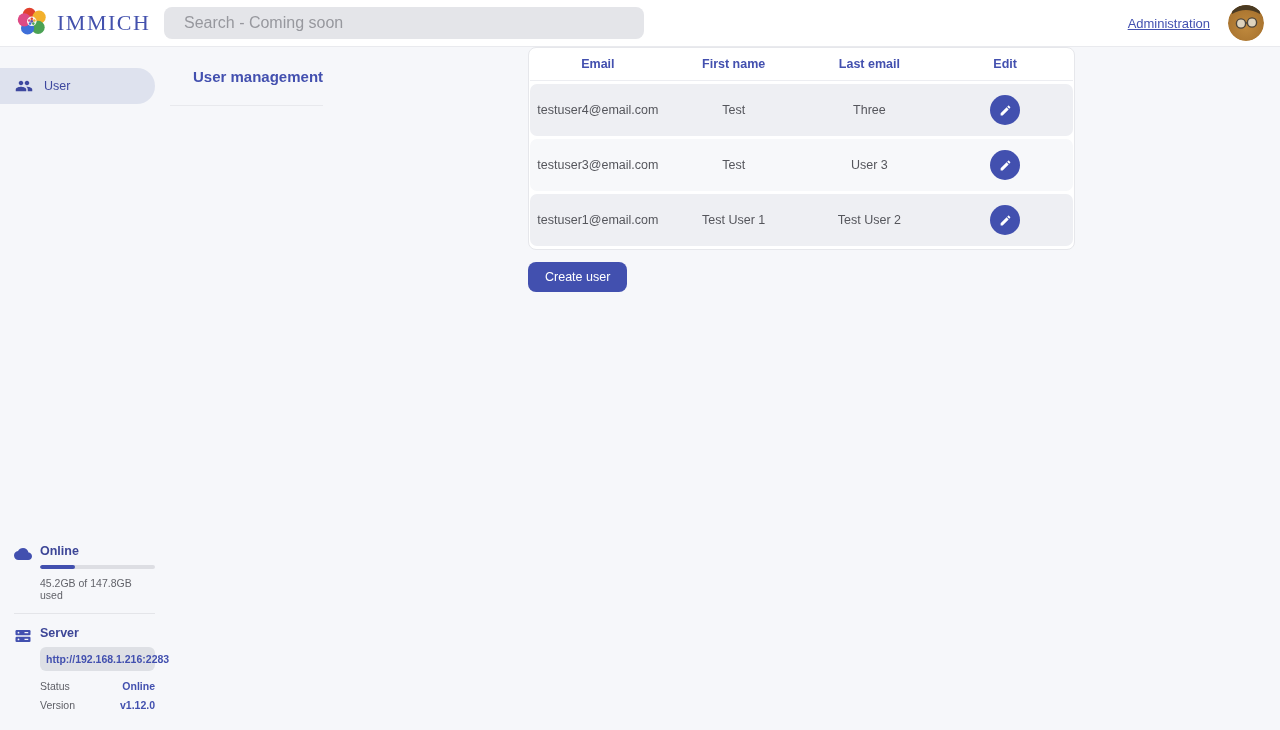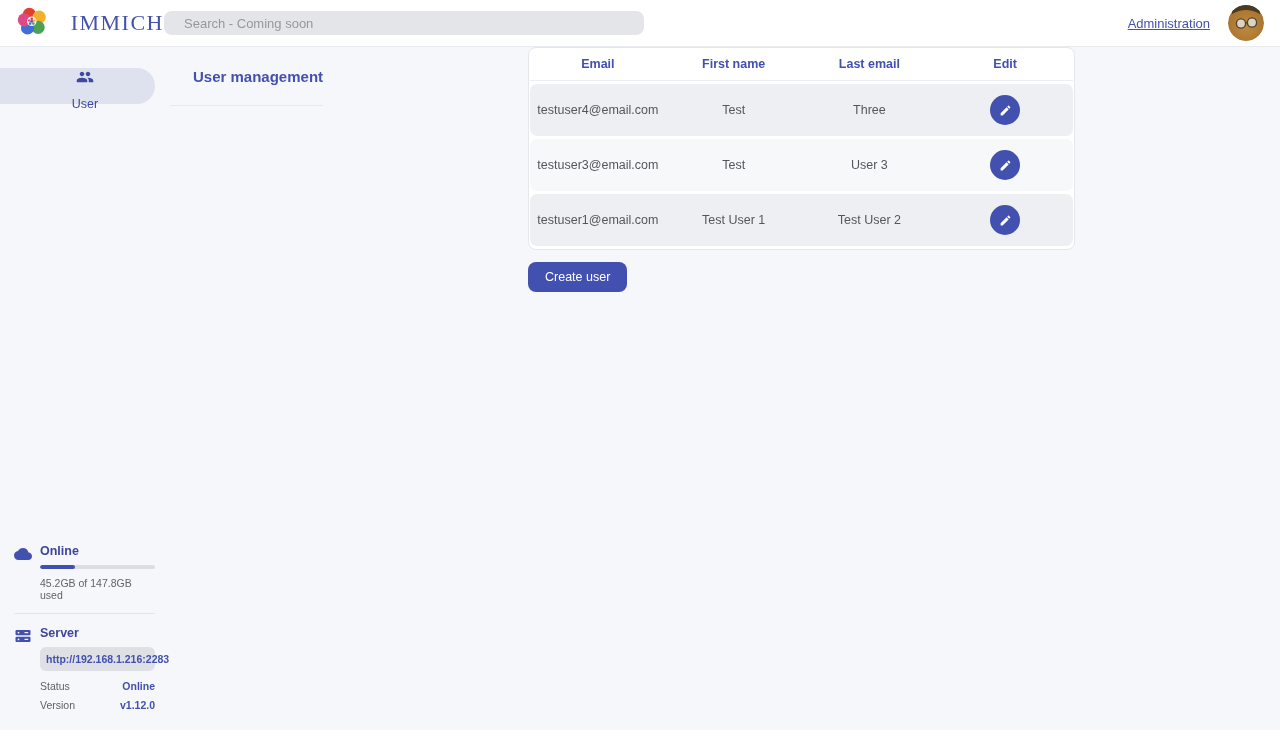--- a/index.html
+++ b/index.html
@@ -16,36 +16,36 @@
 
   
   .app-header {
     height: 47px;
     background: #ffffff;
     border-bottom: 1px solid #e9eaee;
     display: flex;
     align-items: center;
     flex-shrink: 0;
   }
-  .logo-wrap { display: flex; align-items: center; gap: 8px; padding-left: 16px; width: 164px; justify-content: space-between; }
+  .logo-wrap { display: flex; align-items: center; gap: 8px; padding-left: 16px; width: 164px; }
   .logo-text {
     font-family: "Liberation Serif", serif;
     font-size: 22px;
     letter-spacing: 1.5px;
     color: #4351ad;
     font-weight: 500;
   }
   .search-input {
     width: 480px;
-    height: 24px;
+    height: 32px;
     background: #e4e5e9;
     border: none;
     border-radius: 8px;
     padding: 0 20px;
-    font-size: 13px;
+    font-size: 16px;
     color: #55565c;
     outline: none;
     font-family: "Liberation Sans", sans-serif;
   }
   .search-input::placeholder { color: #97989e; }
   .header-right {
     margin-left: auto;
     display: flex;
     align-items: center;
     gap: 18px;
@@ -79,21 +79,21 @@
     border-radius: 0 9999px 9999px 0;
     display: flex;
     align-items: center;
     gap: 11px;
     padding-left: 15px;
     cursor: pointer;
     font-size: 12.5px;
     font-weight: 500;
     color: #3e489f;
   }
-  .nav-item.selected { background: #dee2ee; flex-direction: column; }
+  .nav-item.selected { background: #dee2ee; }
   .nav-item .icon { display: flex; }
 
   .sidebar-footer { font-size: 10.5px; }
   .side-block { display: flex; gap: 8px; padding-left: 14px; padding-right: 15px; }
   .side-icon { width: 18px; flex-shrink: 0; padding-top: 1px; }
   .side-content { flex: 1; min-width: 0; }
   .side-title { font-size: 12.5px; font-weight: 700; color: #3d4697; margin-bottom: 7px; }
   .progress-track {
     height: 4px; background: #dddee3; border-radius: 4px; overflow: hidden; margin-bottom: 8px;
   }

